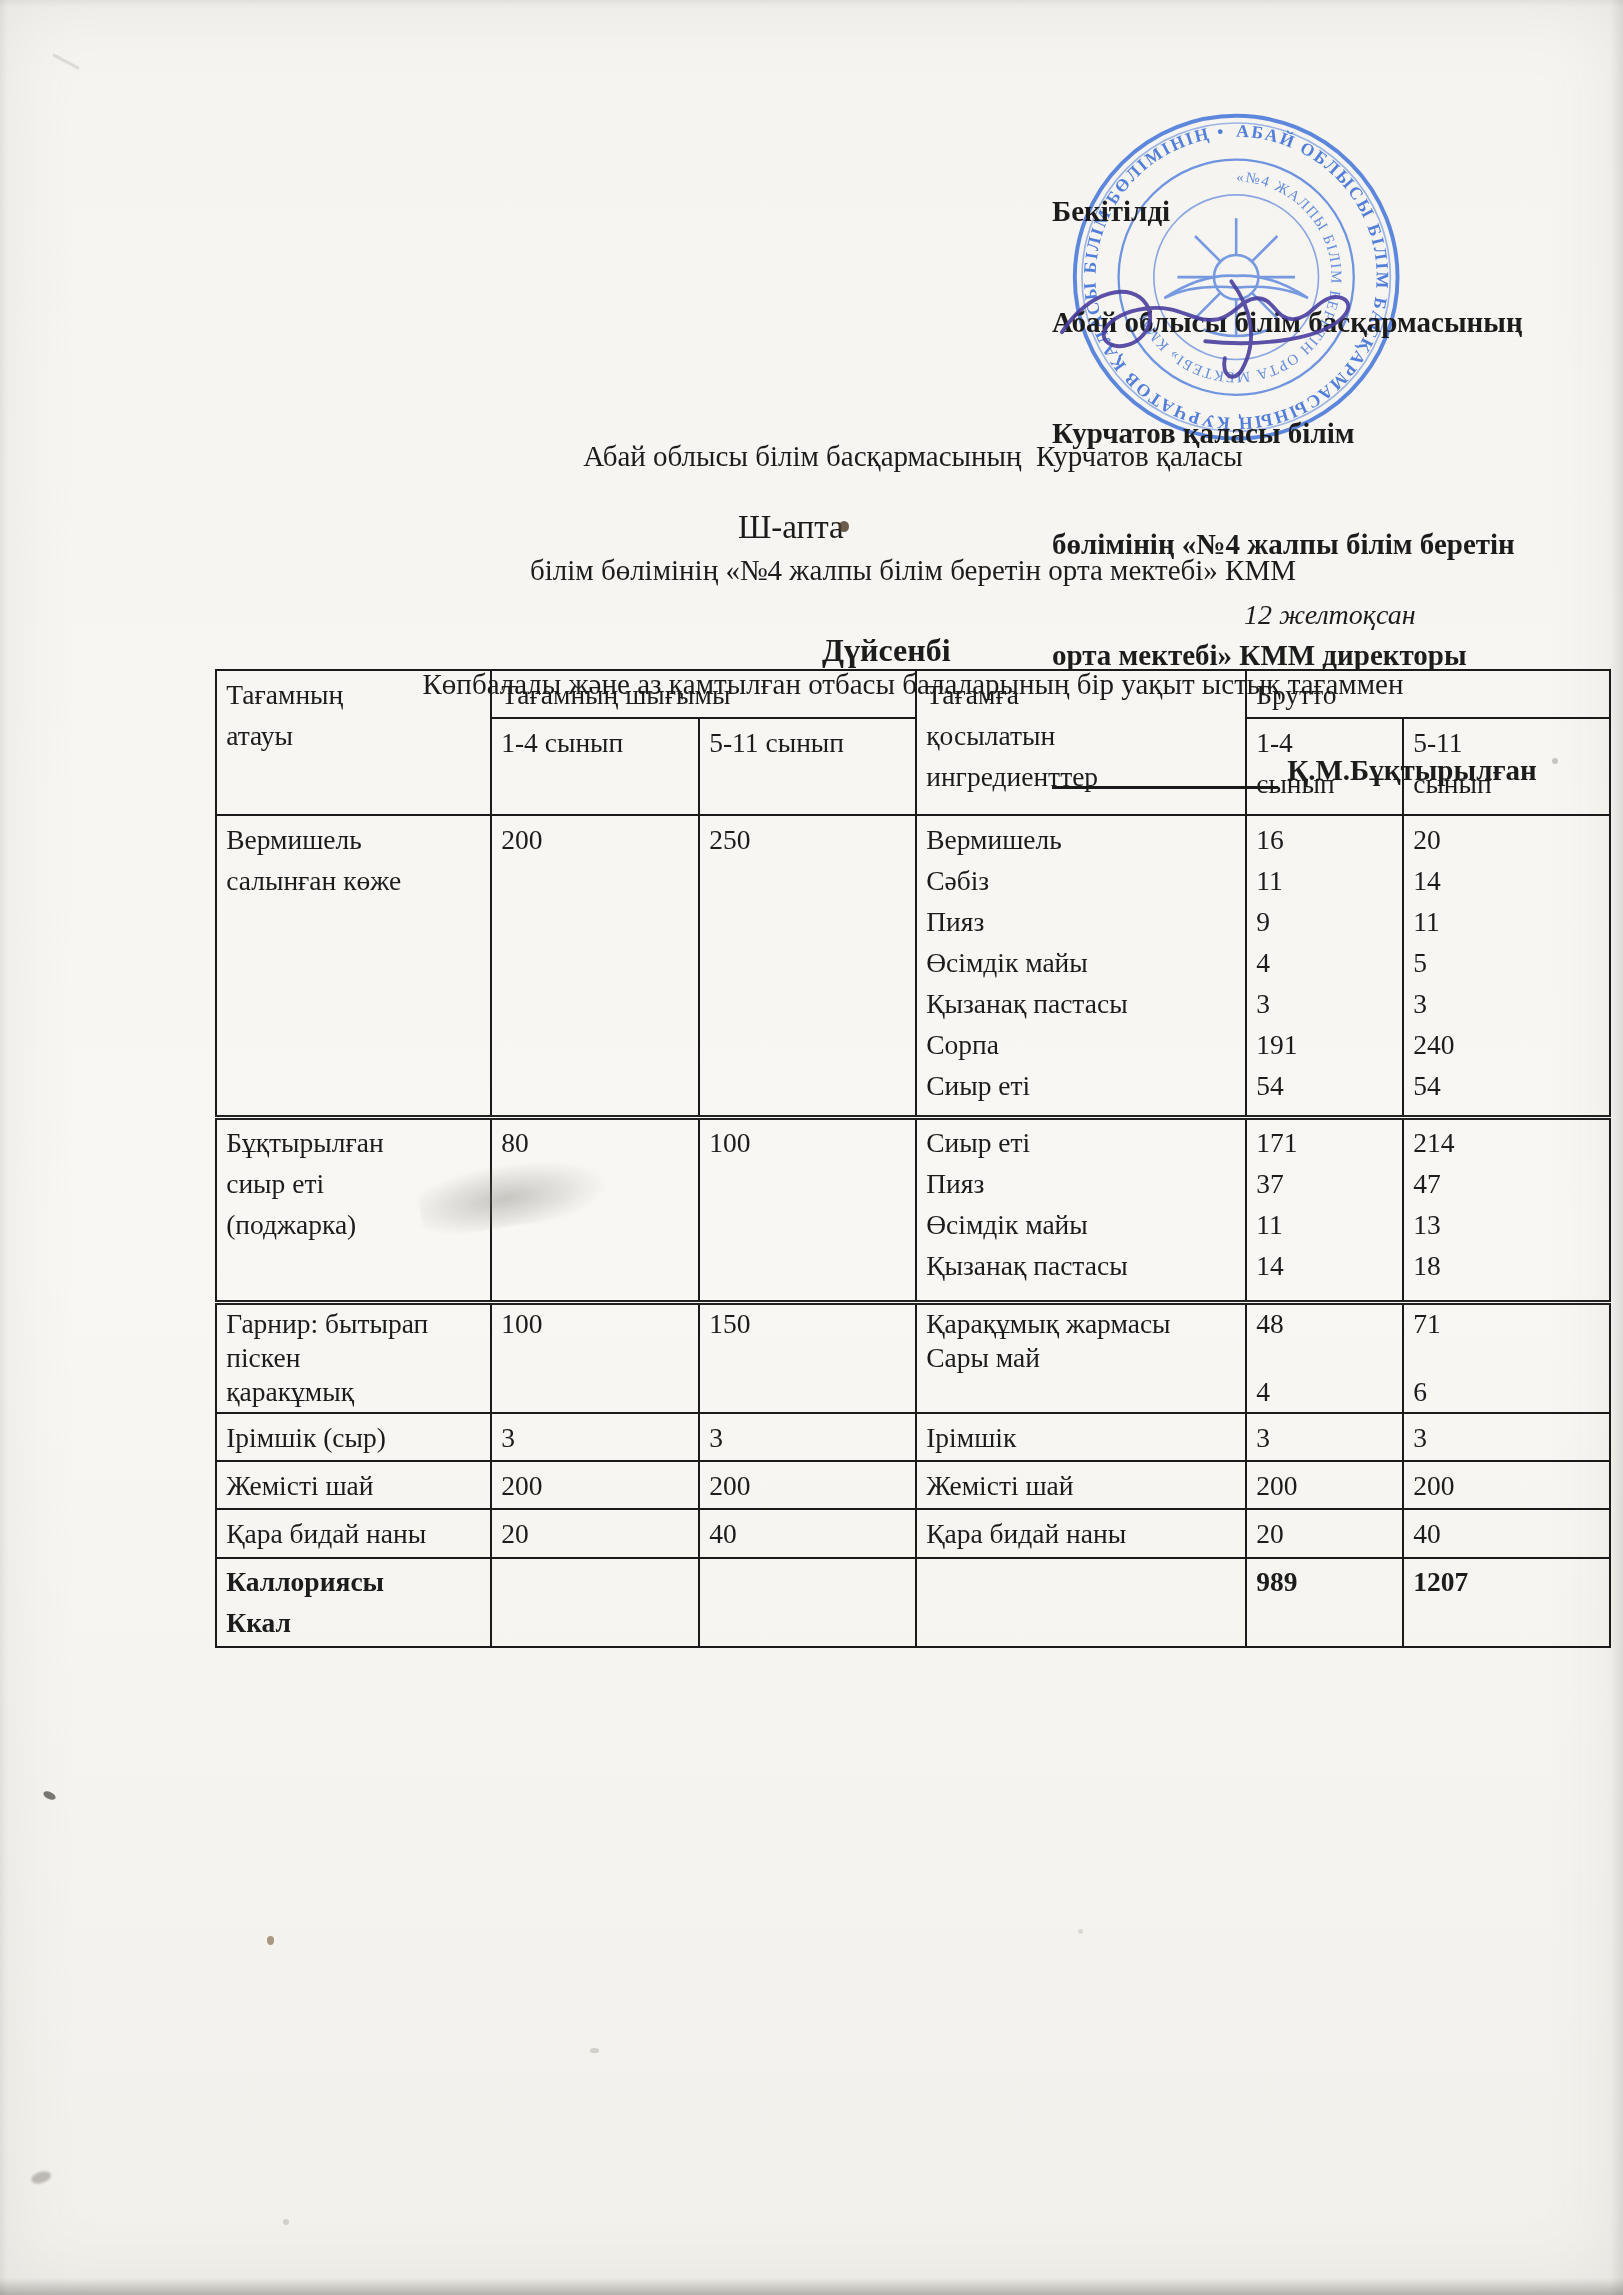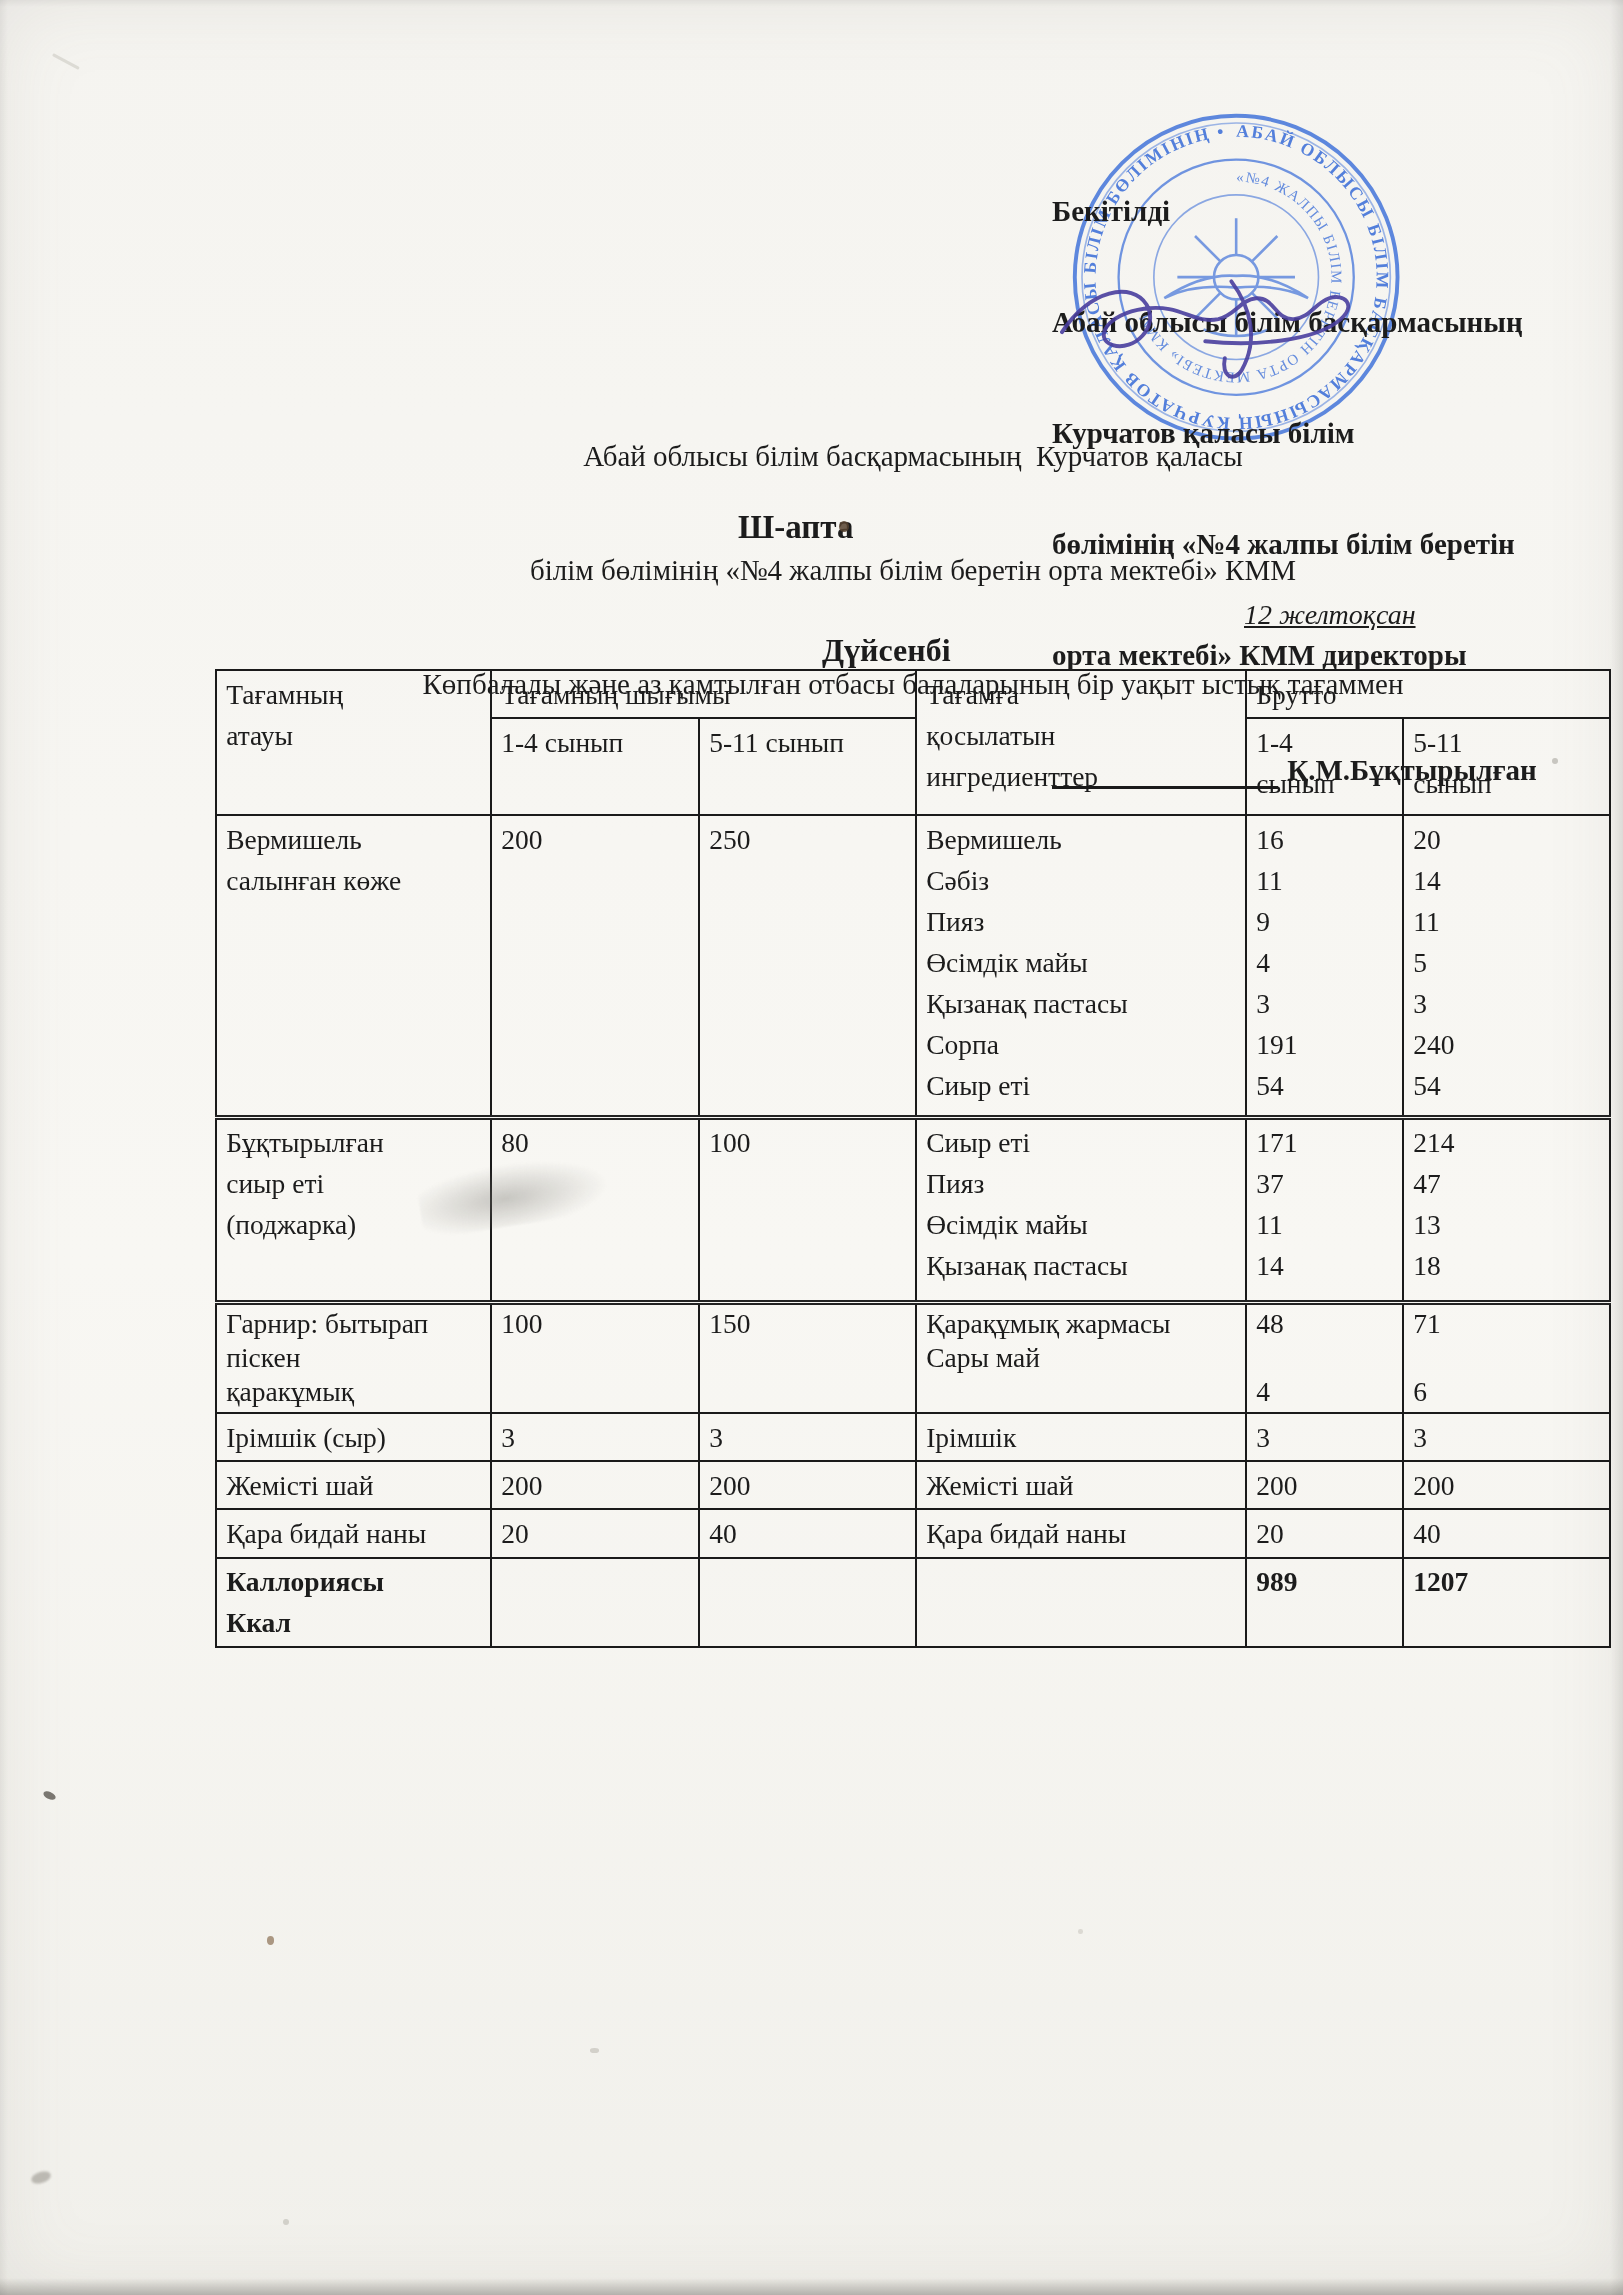--- a/index.html
+++ b/index.html
@@ -34,23 +34,23 @@
   .sig-name{margin-left:9.2px;}
 
   .stamp{position:absolute;left:1065px;top:106px;width:343px;height:343px;z-index:1;filter:blur(0.3px);}
   .signature{position:absolute;left:1034px;top:267px;width:353px;height:114px;z-index:3;}
 
   .title-block{
     position:absolute;left:203px;top:361px;width:1420px;z-index:2;
     text-align:center;font-size:29px;line-height:38px;white-space:pre-wrap;
   }
   .title-bold{font-weight:bold;}
-  .week{position:absolute;left:738px;top:509px;font-size:33px;font-weight:bold;z-index:2;}
+  .week{position:absolute;left:738px;top:509px;font-size:33px;font-weight:normal;z-index:2;}
   .day-name{position:absolute;left:822px;top:593px;font-size:32px;font-weight:bold;margin-top:39px;}
-  .day-date{position:absolute;left:1244px;top:599px;font-size:28px;font-style:italic;text-decoration:underline;}
+  .day-date{position:absolute;left:1244px;top:599px;font-size:28px;font-style:italic;}
 
   table.menu{
     position:absolute;left:215px;top:669px;width:1393px;
     border-collapse:collapse;table-layout:fixed;
     font-size:27.5px;line-height:41px;
   }
   table.menu td, table.menu th{
     border:2px solid #1a1a1a;
     vertical-align:top;text-align:left;
     padding:2.6px 9.2px;font-weight:normal;

